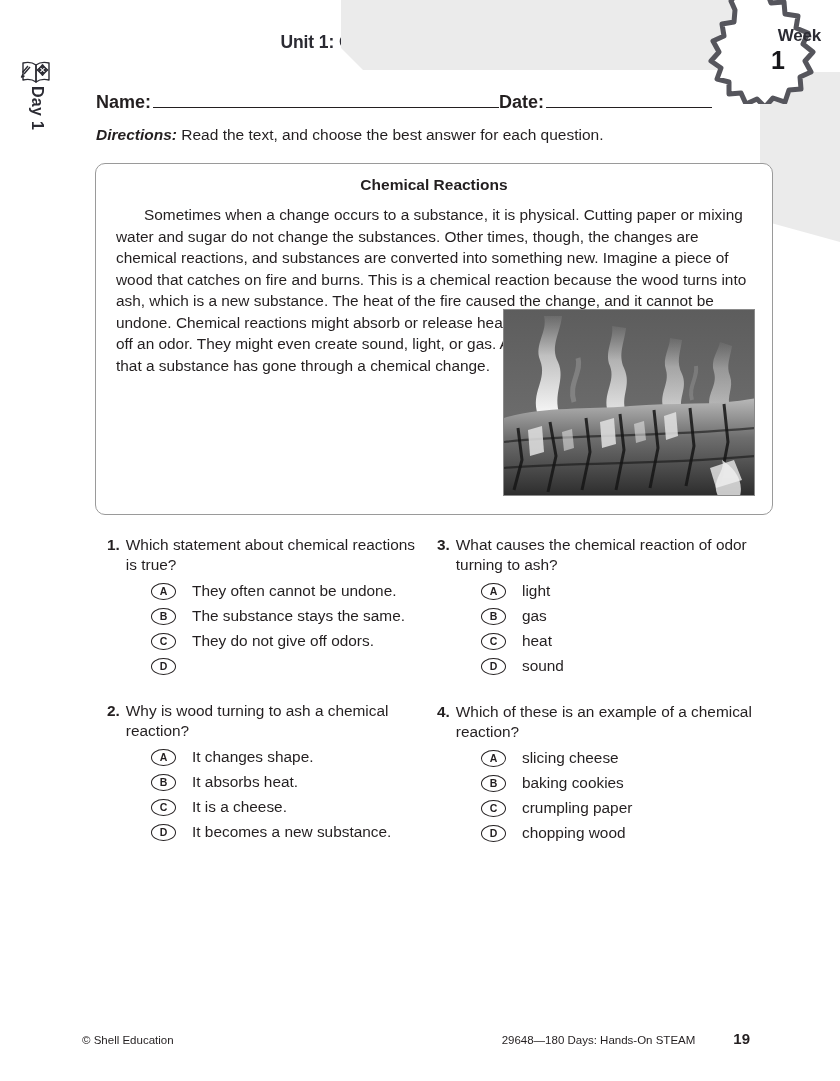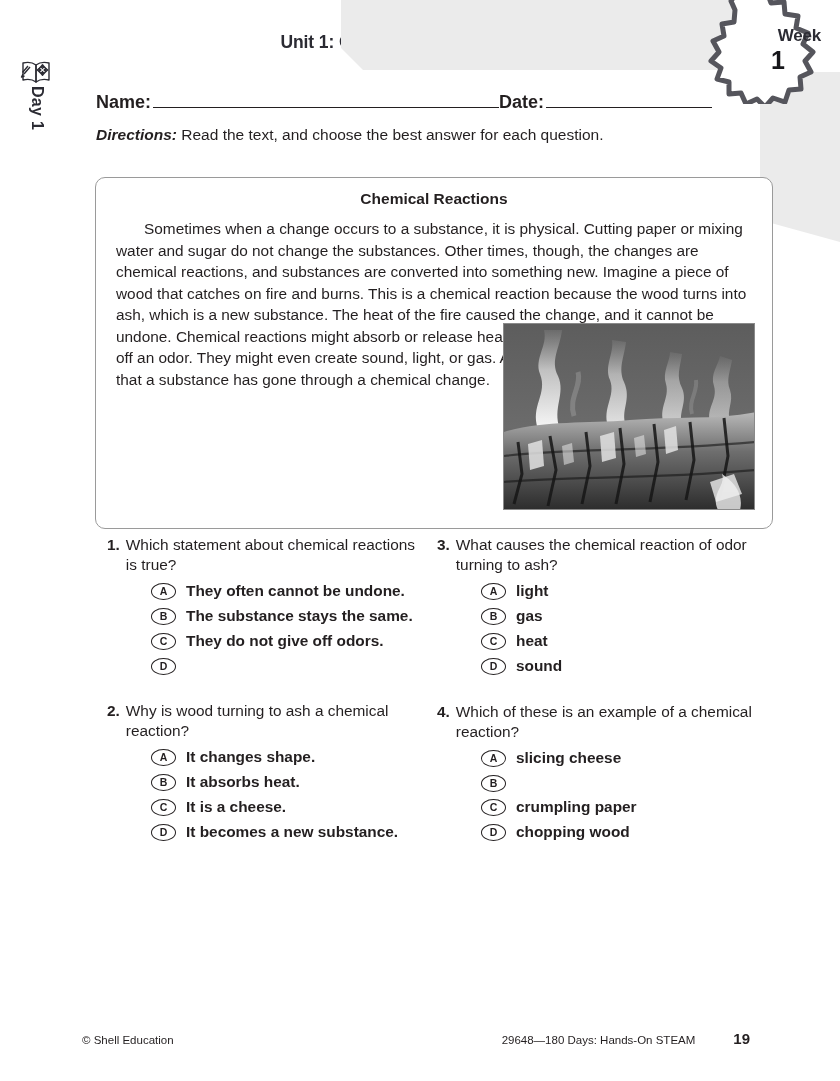--- a/index.html
+++ b/index.html
@@ -146,21 +146,21 @@
     font-size: 15.5px;
     z-index: 3;
     color: #231f20;
   }
   .directions b { font-weight: bold; font-style: italic; }
 
   
   .passage {
     position: absolute;
     left: 95px;
-    top: 177px;
+    top: 163px;
     width: 678px;
     height: 352px;
     border: 1.6px solid #9a9a9a;
     border-radius: 10px;
     box-sizing: border-box;
     background: #ffffff;
     z-index: 3;
   }
   .passage-title {
     text-align: center;
@@ -230,21 +230,21 @@
     border-radius: 50%;
     box-sizing: border-box;
     display: flex;
     align-items: center;
     justify-content: center;
     font-size: 10.5px;
     font-weight: bold;
     color: #231f20;
     margin-top: 2px;
   }
-  .choice-text { margin-left: 10px; flex: 1 1 auto; font-weight: bold; }
+  .choice-text { margin-left: 16px; flex: 1 1 auto; }
 
   
   .footer {
     position: absolute;
     left: 82px;
     right: 90px;
     top: 1030px;
     display: flex;
     align-items: baseline;
     font-size: 11.5px;
@@ -486,20 +486,21 @@
         <span class="q-num">4.</span>
         <span class="q-text">Which of these is an example of a chemical reaction?</span>
       </div>
       <div class="choices">
         <div class="choice">
           <span class="bubble">A</span>
           <span class="choice-text">slicing cheese</span>
         </div>
         <div class="choice">
           <span class="bubble">B</span>
+          <span class="choice-text">baking cookies</span>
         </div>
         <div class="choice">
           <span class="bubble">C</span>
           <span class="choice-text">crumpling paper</span>
         </div>
         <div class="choice">
           <span class="bubble">D</span>
           <span class="choice-text">chopping wood</span>
         </div>
       </div>

